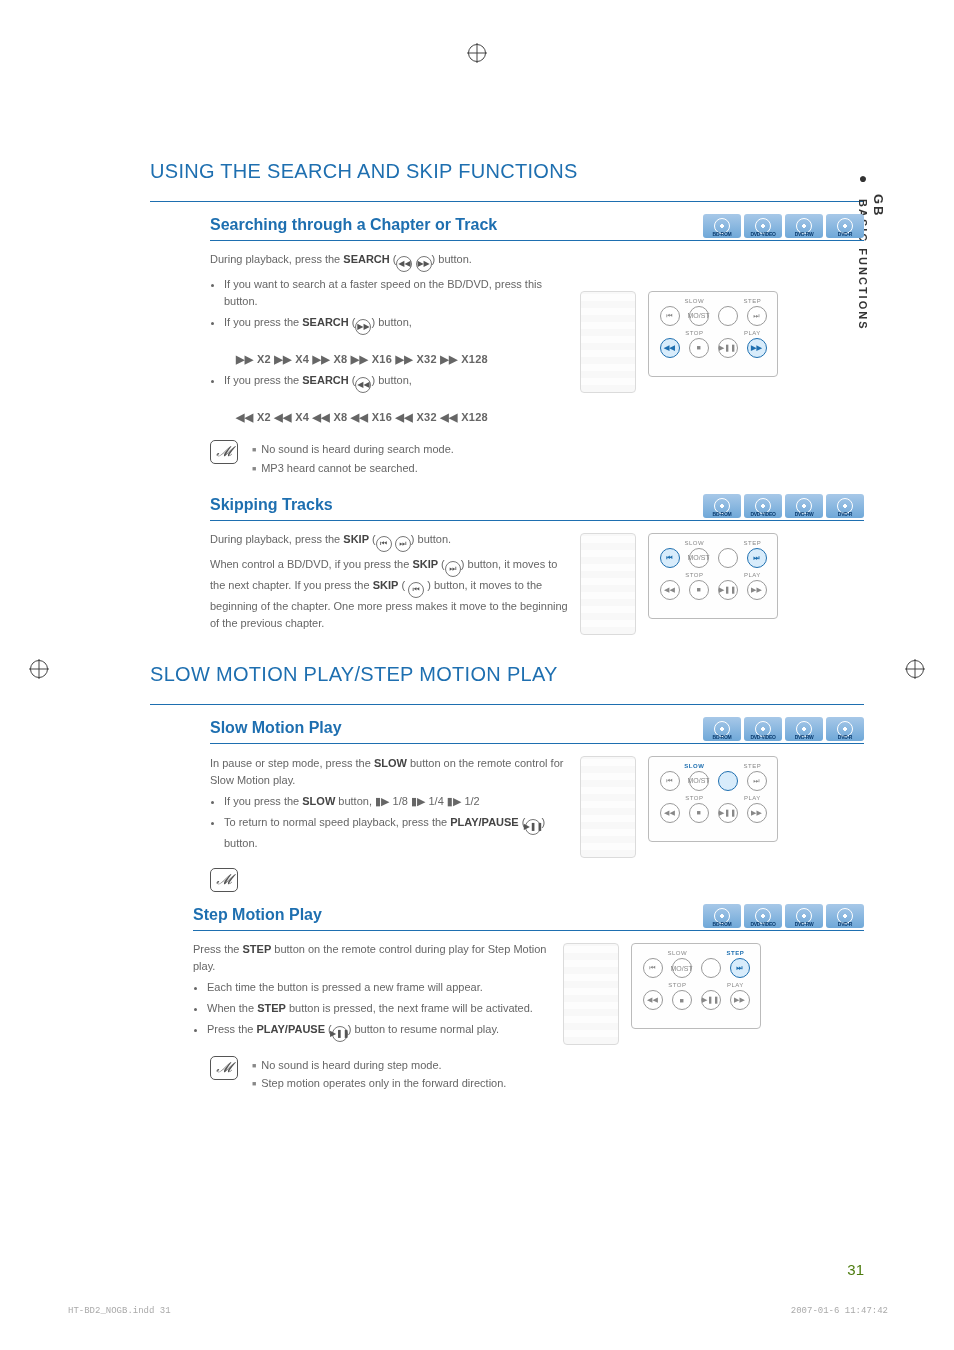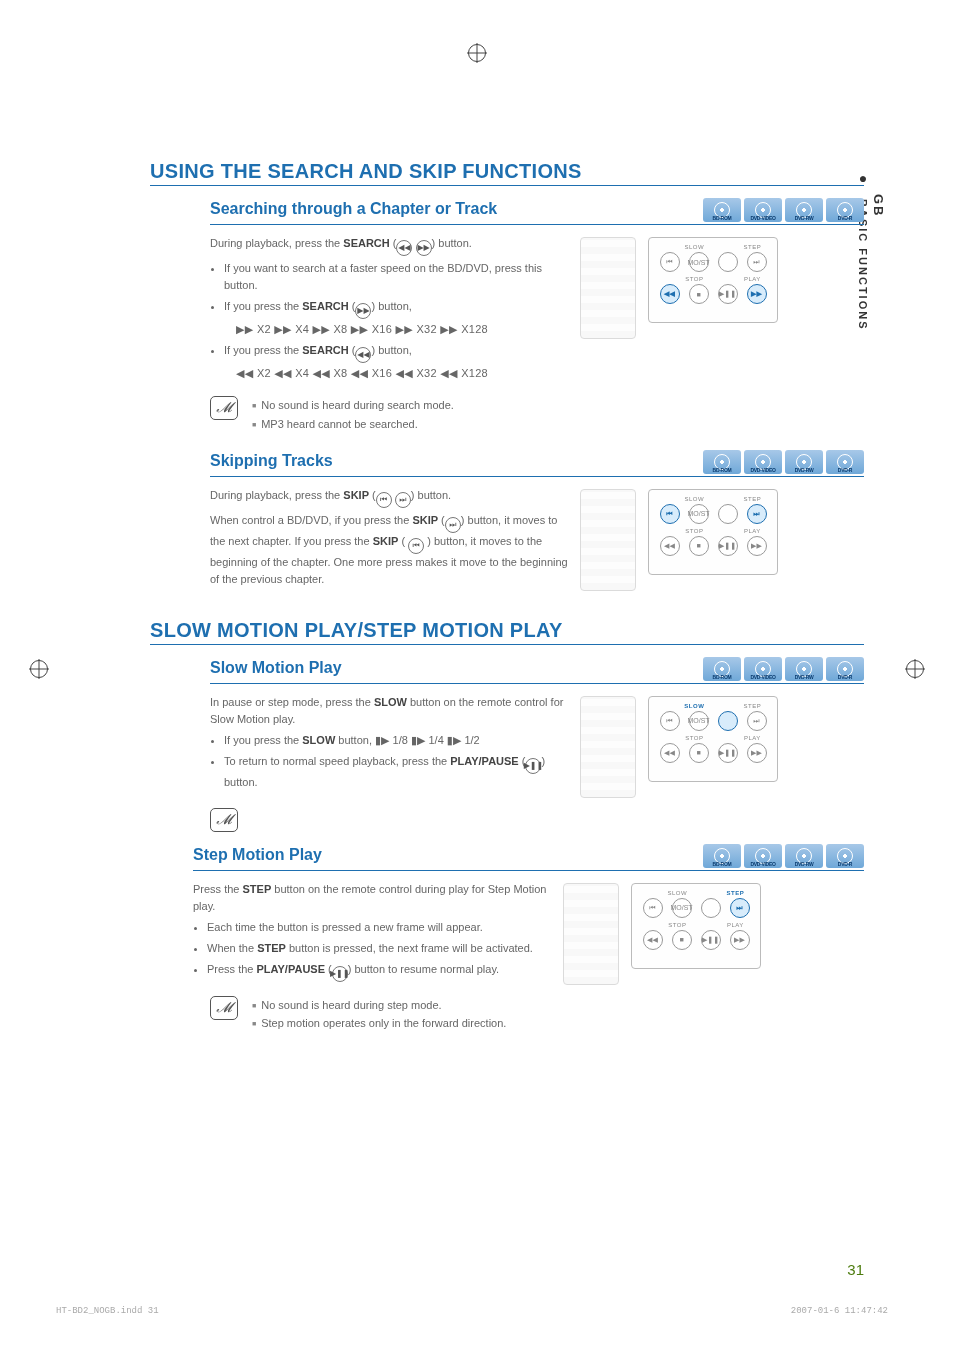--- a/index.html
+++ b/index.html
@@ -38,24 +38,24 @@
     font-weight: bold;
     font-size: 11px;
   }
   .side-tab .dot {
     font-size: 14px;
     margin-bottom: 6px;
   }
   h1.section-head {
     color: #1e6fb0;
     font-size: 20px;
-    font-weight: bold;
+    font-weight: normal;
     margin: 0 0 6px 0;
     border-bottom: 1px solid #1e6fb0;
-    padding-bottom: 2px;
+    padding-bottom: 18px;
     letter-spacing: 0.3px;
   }
   h2.subhead {
     color: #1e6fb0;
     font-size: 16px;
     font-weight: bold;
     margin: 14px 0 6px 0;
     border-bottom: 1px solid #1e6fb0;
     padding-bottom: 6px;
   }
@@ -64,21 +64,21 @@
     line-height: 1.5;
     margin: 4px 0 10px 0;
     color: #666;
   }
   .content-block {
     margin-left: 60px;
     position: relative;
   }
   .body-row {
     display: flex;
-    align-items: flex-start;
+    align-items: center;
   }
   .text-col {
     flex: 0 0 360px;
     font-size: 11px;
     line-height: 1.55;
     color: #666;
   }
   .text-col ul {
     margin: 4px 0;
     padding-left: 14px;
@@ -253,21 +253,21 @@
   .pagefoot {
     position: absolute;
     bottom: 72px;
     right: 90px;
     color: #4d7c0f;
     font-weight: normal;
     font-size: 15px;
   }
   .printmarks {
     position: absolute;
-    left: 56px;
+    left: 68px;
     bottom: 34px;
     font-size: 9px;
     color: #aaa;
     font-family: "Courier New", monospace;
   }
   .printmarks-right {
     position: absolute;
     right: 66px;
     bottom: 34px;
     font-size: 9px;
@@ -288,22 +288,23 @@
   }
   .reg::before { left: 50%; top: -2px; width: 1px; height: 20px; transform: translateX(-50%);}
   .reg::after { top: 50%; left: -2px; height: 1px; width: 20px; transform: translateY(-50%);}
   .reg-top { position: absolute; left: 50%; top: 44px; transform: translateX(-50%);}
   .reg-side-l { position: absolute; left: 30px; top: 660px; }
   .reg-side-r { position: absolute; right: 30px; top: 660px; }
 
   .speed-line {
     font-size: 11px;
     margin-left: 12px;
-    margin-top: 2px;
+    margin-top: 16px;
     letter-spacing: 0.3px;
+    font-weight: bold;
   }
 
 </style>
 </head>
 <body>
 
 <div class="page">
   <span class="reg reg-top"></span>
   <span class="reg reg-side-l"></span>
   <span class="reg reg-side-r"></span>

